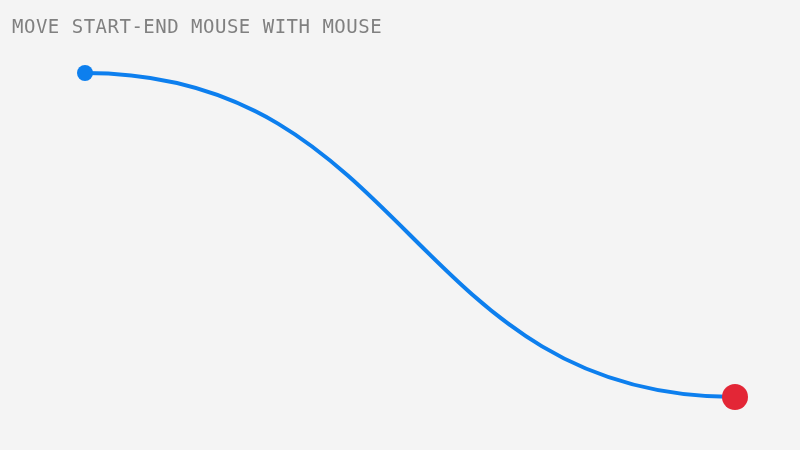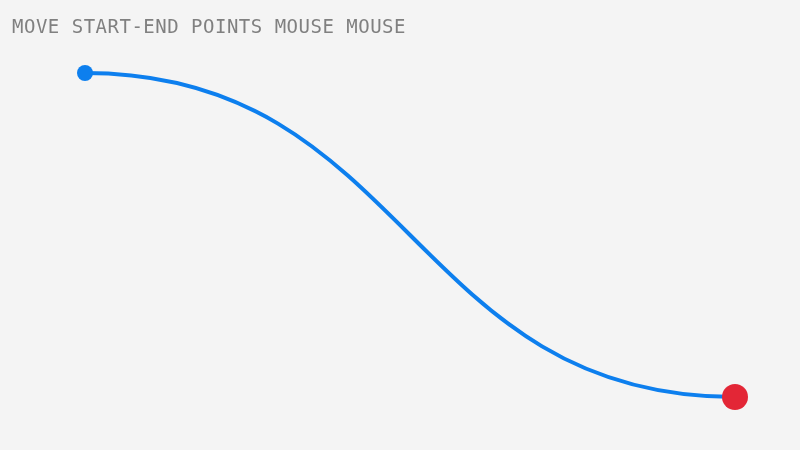--- a/index.html
+++ b/index.html
@@ -64,15 +64,15 @@
       <rect x="0" y="0" width="800" height="450" fill="#f4f4f4"></rect>
 
       <path class="curve-path" d="M 85 73 C 410 73 410 397 735 397" stroke="#0d7fee" stroke-width="4"></path>
 
       <circle class="handle-dot" cx="85" cy="73" r="8" fill="#0d7fee"></circle>
 
       <circle class="handle-dot" cx="735" cy="397" r="13" fill="#e32636"></circle>
     </svg>
   </div>
 
-  <div id="title-label" style="color: rgb(128, 128, 128);">MOVE START-END POINTS MOUSE MOUSE</div>
+  <div id="title-label" style="color: rgb(128, 128, 128);">MOVE START-END MOUSE WITH MOUSE</div>
 
 </div>
 
 </body></html>

